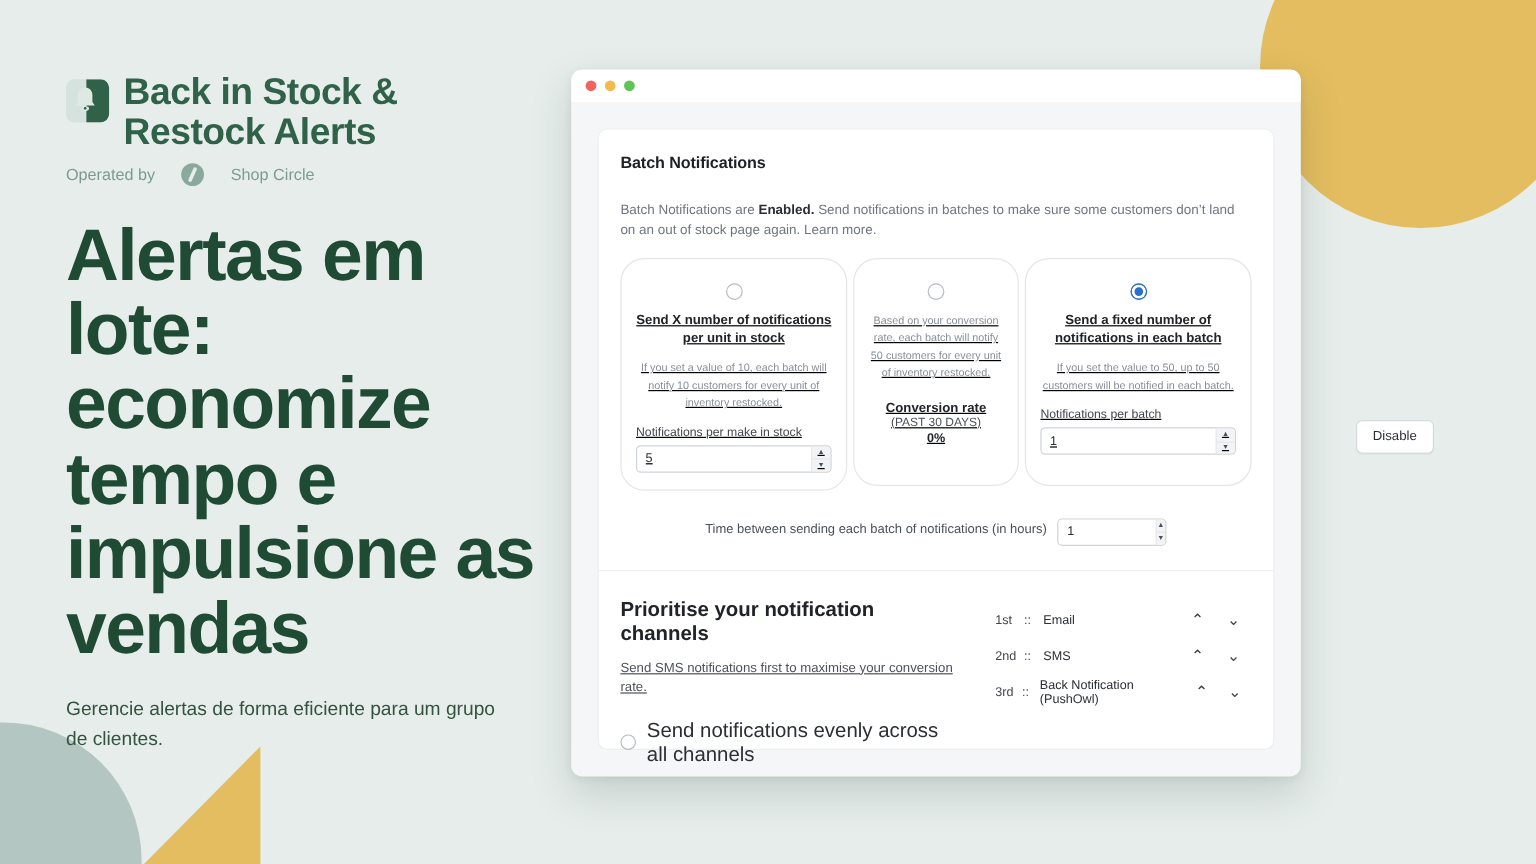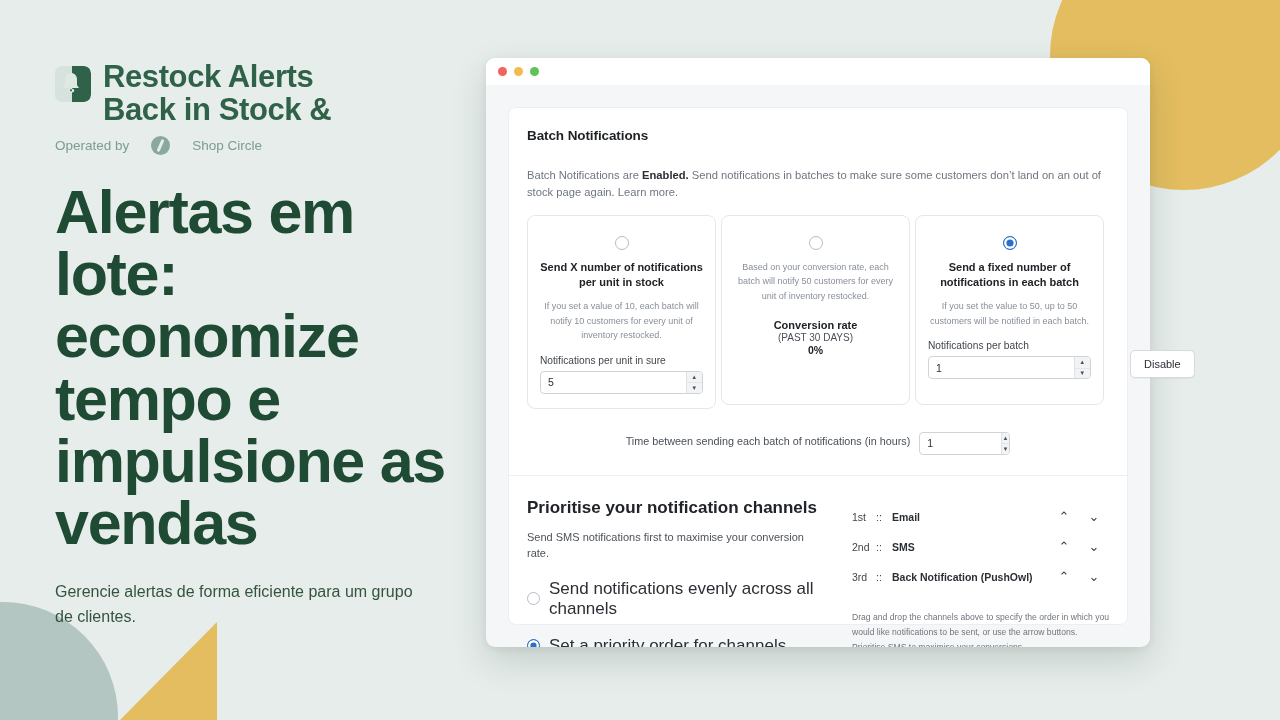--- a/index.html
+++ b/index.html
@@ -79,22 +79,22 @@
   }
   .subhead {
     margin-top: 26px;
     font-size: 16px; line-height: 1.55; color: #33533f;
     max-width: 375px;
   }
 
   
   .window {
     position: absolute; z-index: 3;
-    left: 486px; top: 58px;
-    width: 664px; height: 589px;
+    left: 476px; top: 58px;
+    width: 608px; height: 589px;
     background: #f5f6f7;
     border-radius: 9px;
     box-shadow: 0 14px 34px rgba(40,60,55,0.17), 0 2px 7px rgba(40,60,55,0.07);
     overflow: hidden;
   }
   .titlebar {
     height: 27px; background: #ffffff;
     display: flex; align-items: center; padding-left: 12px; gap: 7px;
   }
   .dot { width: 9px; height: 9px; border-radius: 50%; }
@@ -125,24 +125,25 @@
   .card-desc b { color: #2b2f34; font-weight: 700; }
 
   
   .options-row {
     display: flex; gap: 5px; margin-top: 14px;
     align-items: flex-start;
   }
   .opt {
     width: 189px; min-height: 190px;
     border: 1px solid #e4e6e9;
-    border-radius: 8px;
+    border-radius: 20px;
     padding: 14px 12px 14px 12px;
     text-align: center;
     background: #fff;
+    text-decoration: underline;
   }
   .opt.selected { border-color: #e4e6e9; }
   .radio {
     width: 14px; height: 14px; border-radius: 50%;
     border: 1.6px solid #b6bcc4; margin: 6px auto 10px auto;
     background: #fff;
   }
   .radio.on {
     border-color: #2c6ecb; background: #2c6ecb;
     box-shadow: inset 0 0 0 2.4px #ffffff;
@@ -191,33 +192,33 @@
   .time-num { width: 91px; }
 
   .divider { border-top: 1px solid #edeff1; margin: 20px -18px 0 -18px; }
 
   
   .prio {
     display: flex; margin-top: 22px; gap: 10px;
   }
   .prio-left { width: 300px; }
   .prio-title { font-size: 17px; font-weight: 700; color: #202327; }
-  .prio-desc { margin-top: 11px; font-size: 11px; line-height: 1.5; color: #4d525a; max-width: 282px; }
+  .prio-desc { margin-top: 11px; font-size: 11px; line-height: 1.5; color: #4d525a; max-width: 282px; text-decoration: underline; }
   .radio-line { display: flex; align-items: center; gap: 9px; margin-top: 17px; }
   .radio-line .radio { margin: 0; width: 13px; height: 13px; flex: 0 0 auto; }
   .radio-line span { font-size: 17px; color: #2b2f34; }
 
   .prio-right { flex: 1 1 auto; padding-left: 24px; padding-top: 4px; }
   .chan-row {
     display: flex; align-items: center;
     height: 30px; font-size: 10.5px; color: #2b2f34;
   }
   .chan-rank { width: 24px; color: #41464c; }
   .chan-sep { width: 16px; color: #41464c; }
-  .chan-name { font-weight: 700; flex: 1 1 auto; }
+  .chan-name { font-weight: 400; flex: 1 1 auto; }
   .chev {
     width: 30px; text-align: center; color: #3d424a;
     font-size: 13px; line-height: 1;
   }
   .chan-help {
     margin-top: 18px; font-size: 8.6px; line-height: 1.75; color: #6f757d;
     max-width: 265px;
   }
 
   
@@ -244,22 +245,22 @@
   <div class="brand-row">
     <div class="brand-mark">
       <div class="mark-fold"></div>
       <svg class="mark-bell" width="22" height="28" viewBox="0 0 22 28">
         <path d="M11 3c3.3 0 6 2.7 6 6v6l2 3H3l2-3V9c0-3.3 2.7-6 6-6z" fill="#dfe9e4"></path>
         <ellipse cx="11" cy="20.5" rx="3.2" ry="2" fill="#dfe9e4"></ellipse>
         <circle cx="11" cy="20.3" r="1.1" fill="#2f6249"></circle>
       </svg>
     </div>
     <div>
+      <div class="brand-name">Back in Stock &amp;</div>
       <div class="brand-name">Restock Alerts</div>
-      <div class="brand-name">Back in Stock &amp;</div>
     </div>
   </div>
   <div class="operated">
     <span>Operated by</span>
     <span class="sc-badge"></span>
     <span>Shop Circle</span>
   </div>
   <div class="headline">Alertas em lote: economize tempo e impulsione as vendas</div>
   <div class="subhead">Gerencie alertas de forma eficiente para um grupo de clientes.</div>
 </div>
@@ -275,21 +276,21 @@
     <div class="card">
       <div class="card-title">Batch Notifications</div>
       <div class="card-desc"><span>Batch Notifications are </span><b>Enabled.</b><span> Send notifications in batches to make sure some customers don’t land on an out of stock page again. Learn more.</span></div>
 
       <div class="options-row">
 
         <div class="opt">
           <div class="radio"></div>
           <div class="opt-title">Send X number of notifications per unit in stock</div>
           <div class="opt-body">If you set a value of 10, each batch will notify 10 customers for every unit of inventory restocked.</div>
-          <div class="opt-label">Notifications per unit in sure</div>
+          <div class="opt-label">Notifications per make in stock</div>
           <div class="num-wrap">
             <input type="text" value="5" style="">
             <span class="stepper">
               <span class="step-btn up">▲</span>
               <span class="step-btn down">▼</span>
             </span>
           </div>
         </div>
 
         <div class="opt">
@@ -359,20 +360,19 @@
             <span class="chev">⌃</span>
             <span class="chev">⌄</span>
           </div>
           <div class="chan-row">
             <span class="chan-rank">3rd</span>
             <span class="chan-sep">::</span>
             <span class="chan-name">Back Notification (PushOwl)</span>
             <span class="chev">⌃</span>
             <span class="chev">⌄</span>
           </div>
-          <div class="chan-help">Drag and drop the channels above to specify the order in which you would like notifications to be sent, or use the arrow buttons. Prioritise SMS to maximise your conversions.</div>
         </div>
       </div>
     </div>
   </div>
 </div>
 
 <button class="disable-btn">Disable</button>
 
 </body></html>

